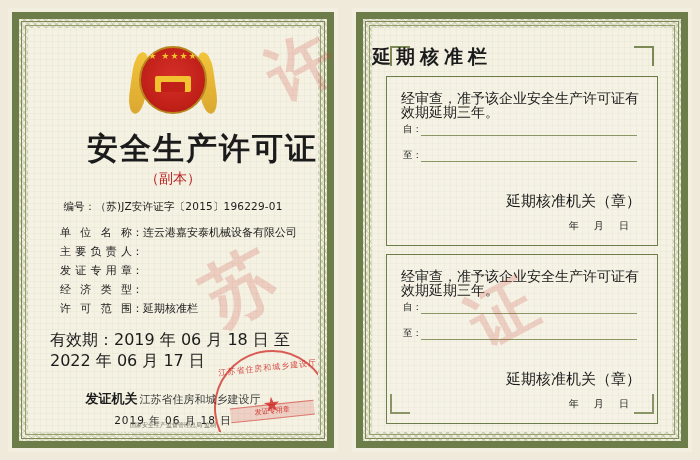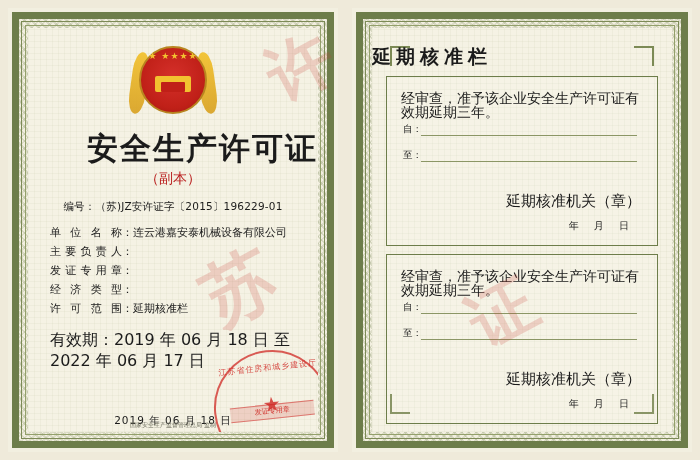--- a/index.html
+++ b/index.html
@@ -175,20 +175,21 @@
     left: 22px;
     right: 16px;
   }
   .field-row {
     display: flex;
     align-items: center;
     margin-bottom: 5px;
     font-size: 11px;
     color: #1b1b1b;
     line-height: 14px;
+    margin-left: 10px;
   }
   .field-label {
     width: 72px;
     flex: 0 0 72px;
     text-align: justify;
     text-align-last: justify;
     font-size: 11px;
     color: #1b1b1b;
   }
   .field-colon {
@@ -434,20 +435,23 @@
             <span class="field-value">延期核准栏</span>
           </div>
         </div>
 
         <div class="validity">
           <span>有效期：</span><span>2019 年  06 月  18 日</span>
           <span>至</span>
           <span>2022 年  06 月  17 日</span>
         </div>
 
+        <div class="issuer">
+          <span>发证机关</span><span class="issuer-org">江苏省住房和城乡建设厅</span>
+        </div>
         <div class="issue-date">2019 年   06 月  18 日</div>
 
         <div class="footer-note">国家安全生产监督管理总局 监制</div>
 
         <div class="watermark wm-left">苏</div>
 
         <div class="seal seal-issue">
           <div class="seal-top">江苏省住房和城乡建设厅</div>
           <div class="seal-star">★</div>
           <div class="seal-band">发证专用章</div>

